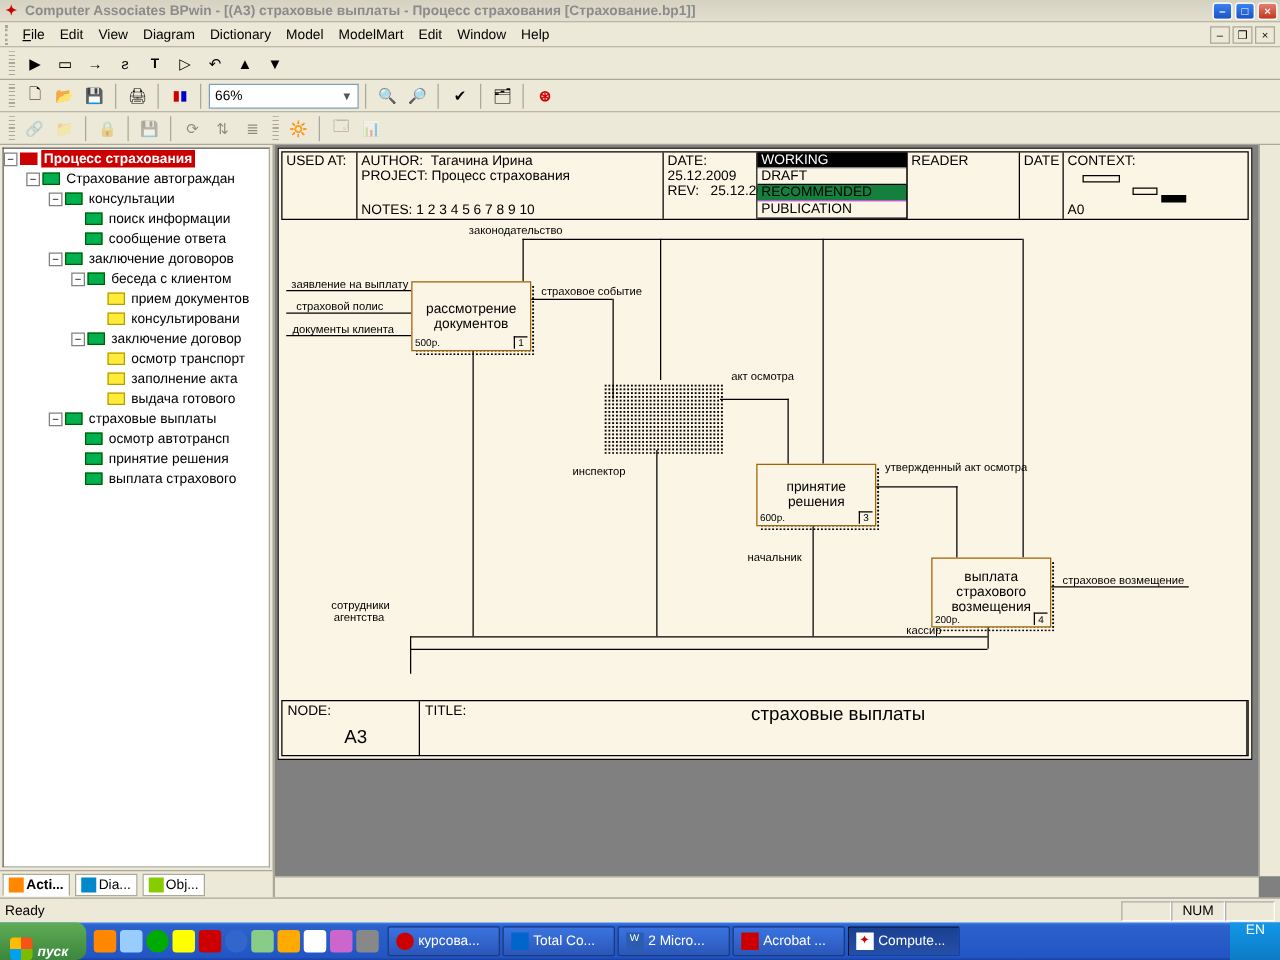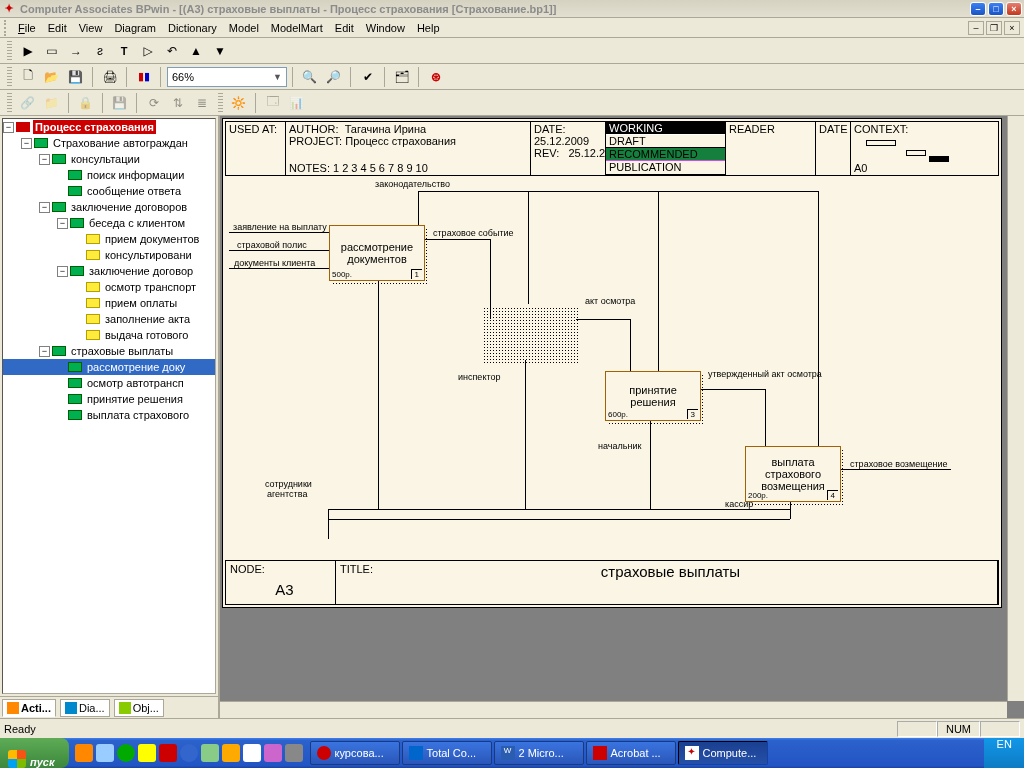--- a/index.html
+++ b/index.html
@@ -259,54 +259,37 @@
               <span class="node-box yellow"></span>
               <span class="tree-label">осмотр транспорт</span>
             </div>
           <div class="tree-node">
               <span class="tree-spacer"></span>
               <span class="tree-spacer"></span>
               <span class="tree-spacer"></span>
               <span class="tree-spacer"></span>
               <span style="width:11px"></span>
               <span class="node-box yellow"></span>
-              <span class="tree-label">прием оплаты</span>
-            </div>
-          <div class="tree-node">
-              <span class="tree-spacer"></span>
-              <span class="tree-spacer"></span>
-              <span class="tree-spacer"></span>
-              <span class="tree-spacer"></span>
-              <span style="width:11px"></span>
-              <span class="node-box yellow"></span>
               <span class="tree-label">заполнение акта</span>
             </div>
           <div class="tree-node">
               <span class="tree-spacer"></span>
               <span class="tree-spacer"></span>
               <span class="tree-spacer"></span>
               <span class="tree-spacer"></span>
               <span style="width:11px"></span>
               <span class="node-box yellow"></span>
               <span class="tree-label">выдача готового</span>
             </div>
           <div class="tree-node">
               <span class="tree-spacer"></span>
               <span class="tree-spacer"></span>
               <span class="tree-toggle">−</span>
               <span class="node-box green"></span>
               <span class="tree-label">страховые выплаты</span>
-            </div>
-          <div class="tree-node" style="background:#316ac5">
-              <span class="tree-spacer"></span>
-              <span class="tree-spacer"></span>
-              <span class="tree-spacer"></span>
-              <span style="width:11px"></span>
-              <span class="node-box green"></span>
-              <span class="tree-label blue-sel">рассмотрение доку</span>
             </div>
           <div class="tree-node">
               <span class="tree-spacer"></span>
               <span class="tree-spacer"></span>
               <span class="tree-spacer"></span>
               <span style="width:11px"></span>
               <span class="node-box green"></span>
               <span class="tree-label">осмотр автотрансп</span>
             </div>
           <div class="tree-node">

